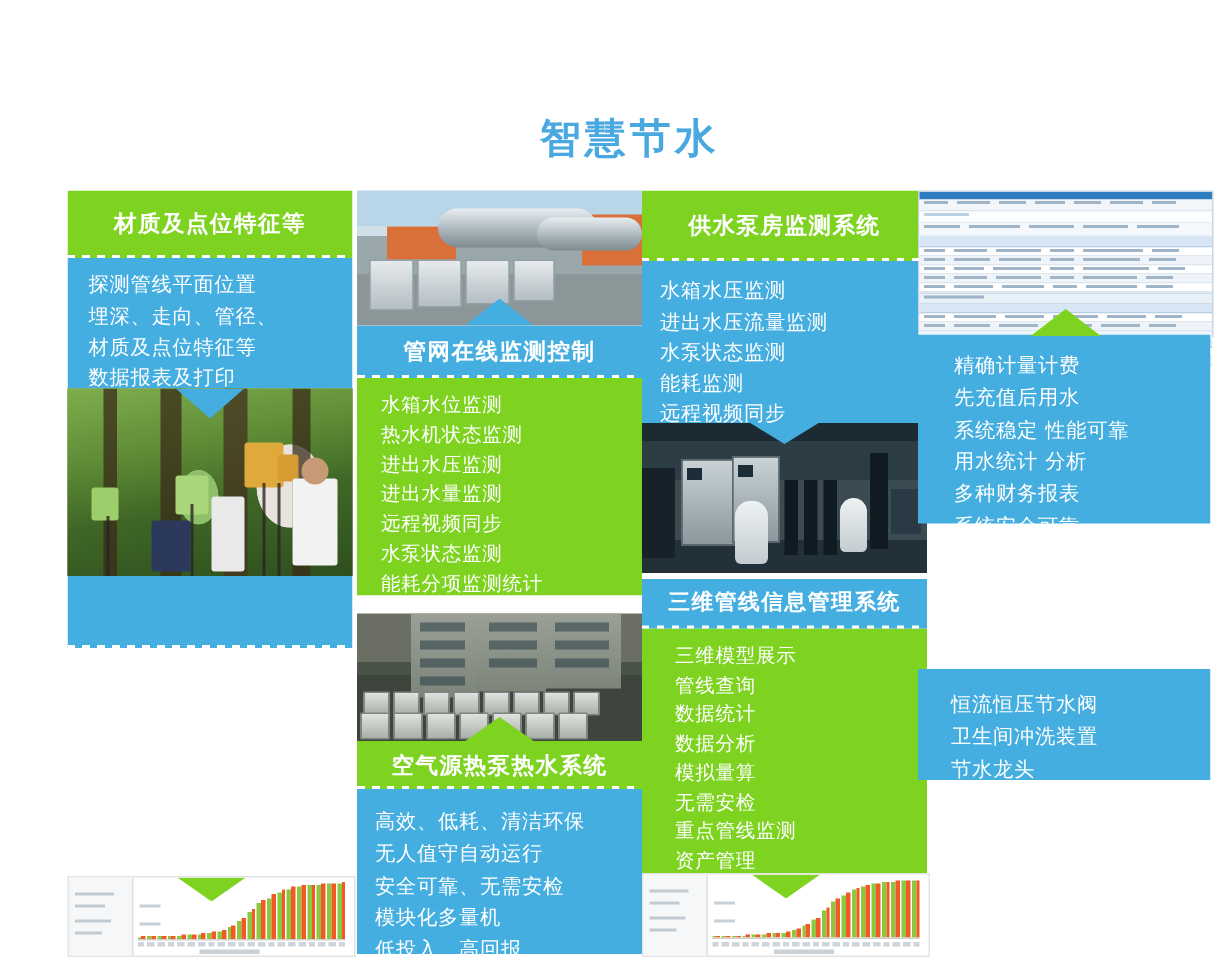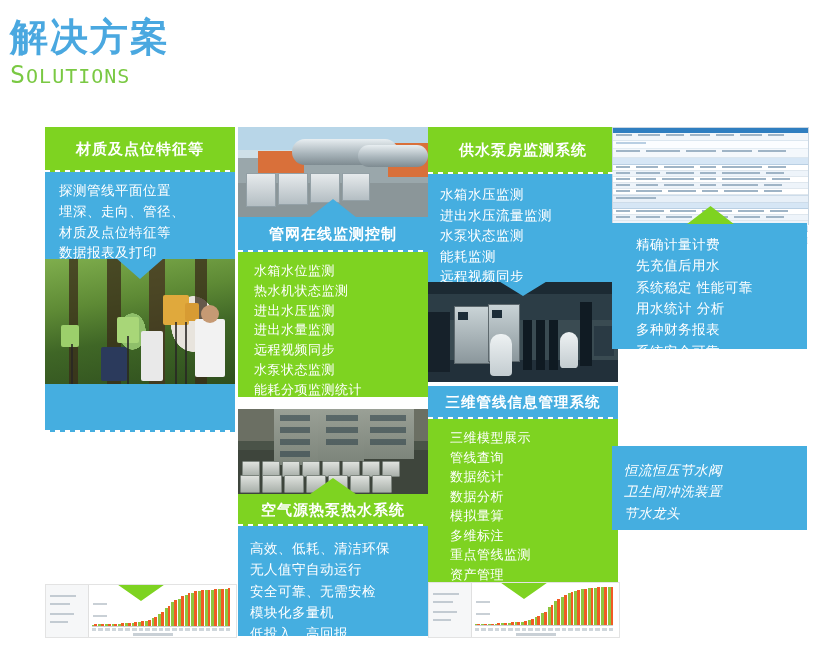--- a/index.html
+++ b/index.html
@@ -142,24 +142,21 @@
   .ph-chart .xlbls{position:absolute;left:24%;right:3%;bottom:9%;height:4px;display:flex;gap:2px;}
   .ph-chart .xlbls i{flex:1;height:3px;background:#cfd6db;display:block;}
   .ph-chart .ylbl{position:absolute;left:24.5%;width:14px;height:2px;background:#c9d0d6;}
   .ph-chart .caption{position:absolute;left:46%;bottom:2%;width:40px;height:3px;background:#c9d0d6;}
 </style>
 </head>
 <body>
 
 <div class="page">
 
-  <div class="hdr">
-    <div class="hdr-cn">解决方案</div>
-    <div class="hdr-en"><span class="cap">S</span><span>OLUTIONS</span></div>
-  </div>
+  <div class="main-title">智慧节水</div>
 
   <div class="col c1">
 
     <div class="card" style="left:0;top:127px;width:190px;height:132px;">
       <div class="bar bar-green" style="height:45px;line-height:45px;font-size:15px;">
         <span class="lbl">材质及点位特征等</span>
         <div class="dashsep"></div>
       </div>
       <div class="body body-blue" style="height:87px;padding:8px 0 0 14px;">探测管线平面位置
 埋深、走向、管径、
@@ -427,21 +424,21 @@
     <div class="card" style="left:0;top:386px;width:190px;height:196px;">
       <div class="bar bar-blue" style="height:33px;line-height:33px;font-size:14.5px;">
         <span class="lbl">三维管线信息管理系统</span>
         <div class="dashsep"></div>
       </div>
       <div class="body body-green" style="height:163px;padding:9px 0 0 22px;font-size:13px;line-height:1.50;">三维模型展示
 管线查询
 数据统计
 数据分析
 模拟量算
-多维标注
+无需安检
 重点管线监测
 资产管理</div>
     </div>
 
     <div class="ph-chart" style="position:absolute;left:0;top:582px;width:190px;height:54px;">
       <div class="notch-down green" style="top:0;height:16px;"></div>
       <div class="side">
         <div class="sline" style="top:10px;width:26px;"></div>
         <div class="sline" style="top:18px;width:20px;"></div>
         <div class="sline" style="top:28px;width:24px;"></div>
@@ -598,19 +595,19 @@
     <div class="card" style="left:0;top:223px;width:195px;height:160px;">
       <div class="body body-blue" style="height:126px;padding:11px 0 0 24px;font-size:13.5px;line-height:1.58;">精确计量计费
 先充值后用水
 系统稳定  性能可靠
 用水统计  分析
 多种财务报表
 系统安全可靠</div>
     </div>
 
     <div class="card" style="left:0;top:446px;width:195px;height:122px;">
-      <div class="body body-blue" style="height:84px;padding:14px 0 0 12px;font-size:13.5px;line-height:1.58;font-style:italic;">恒流恒压节水阀
+      <div class="body body-blue" style="height:74px;padding:14px 0 0 22px;font-size:13.5px;line-height:1.58;">恒流恒压节水阀
 卫生间冲洗装置
 节水龙头</div>
     </div>
   </div>
 
 </div>
 
 </body></html>

